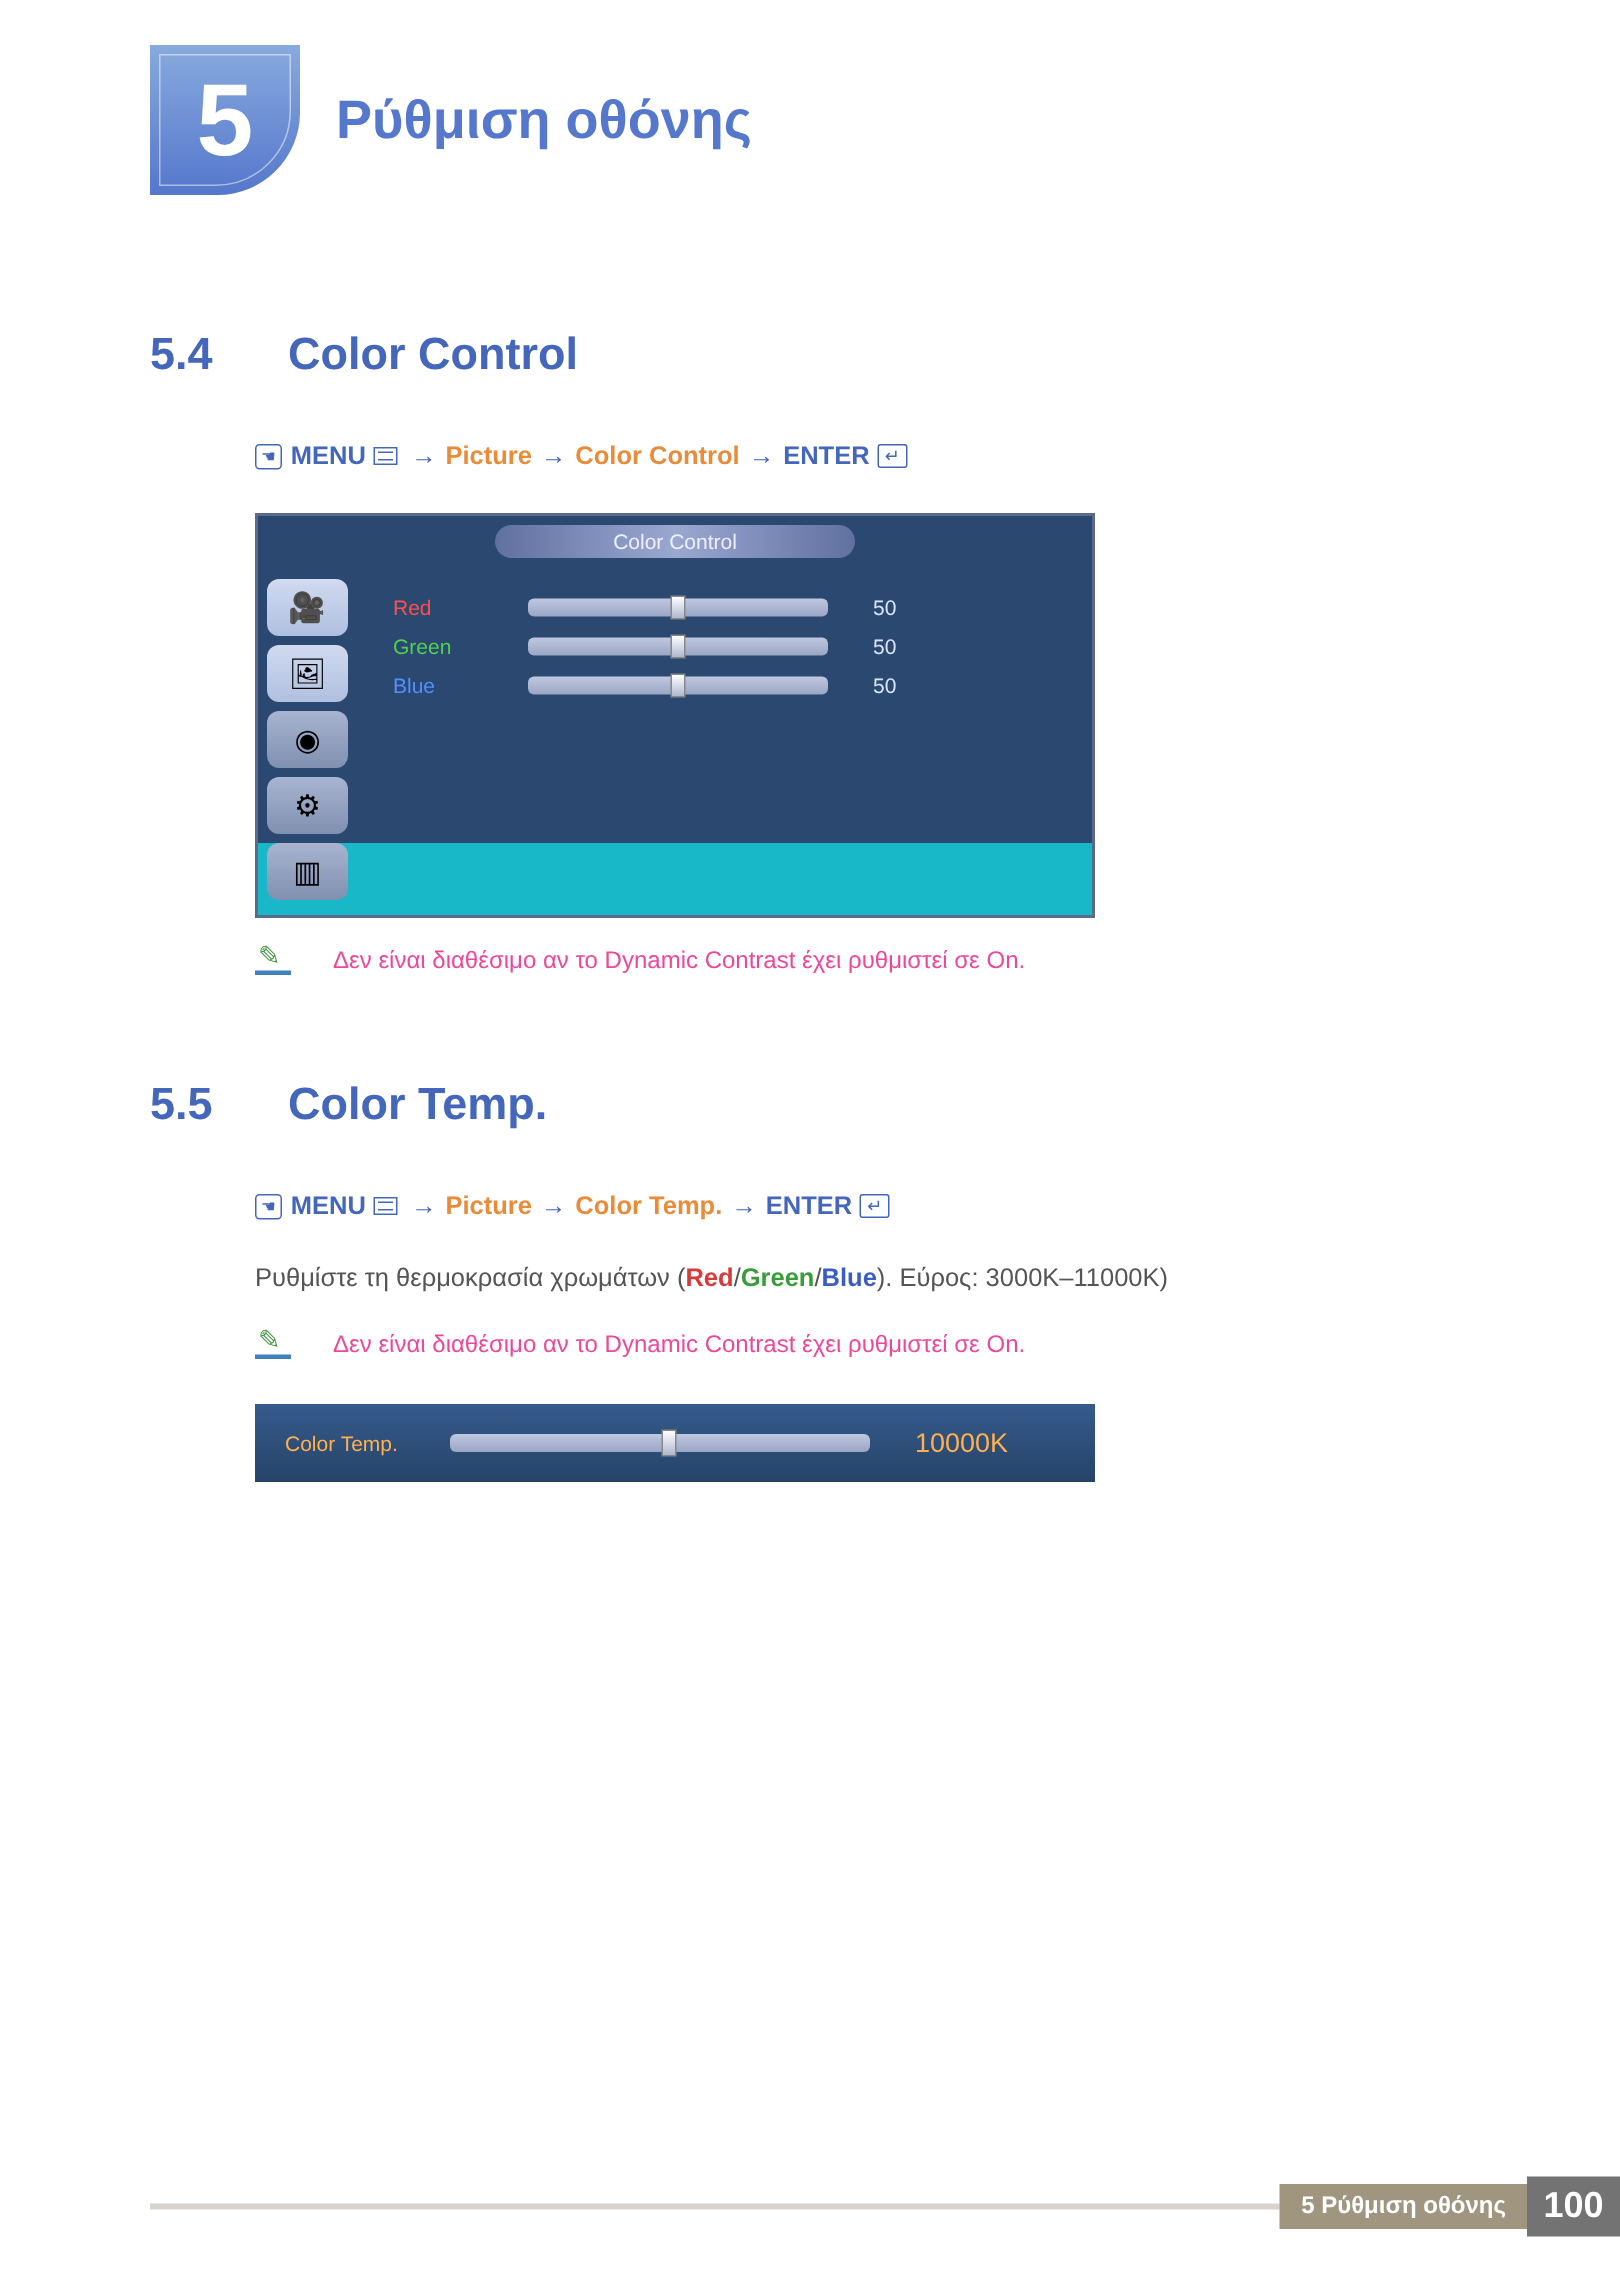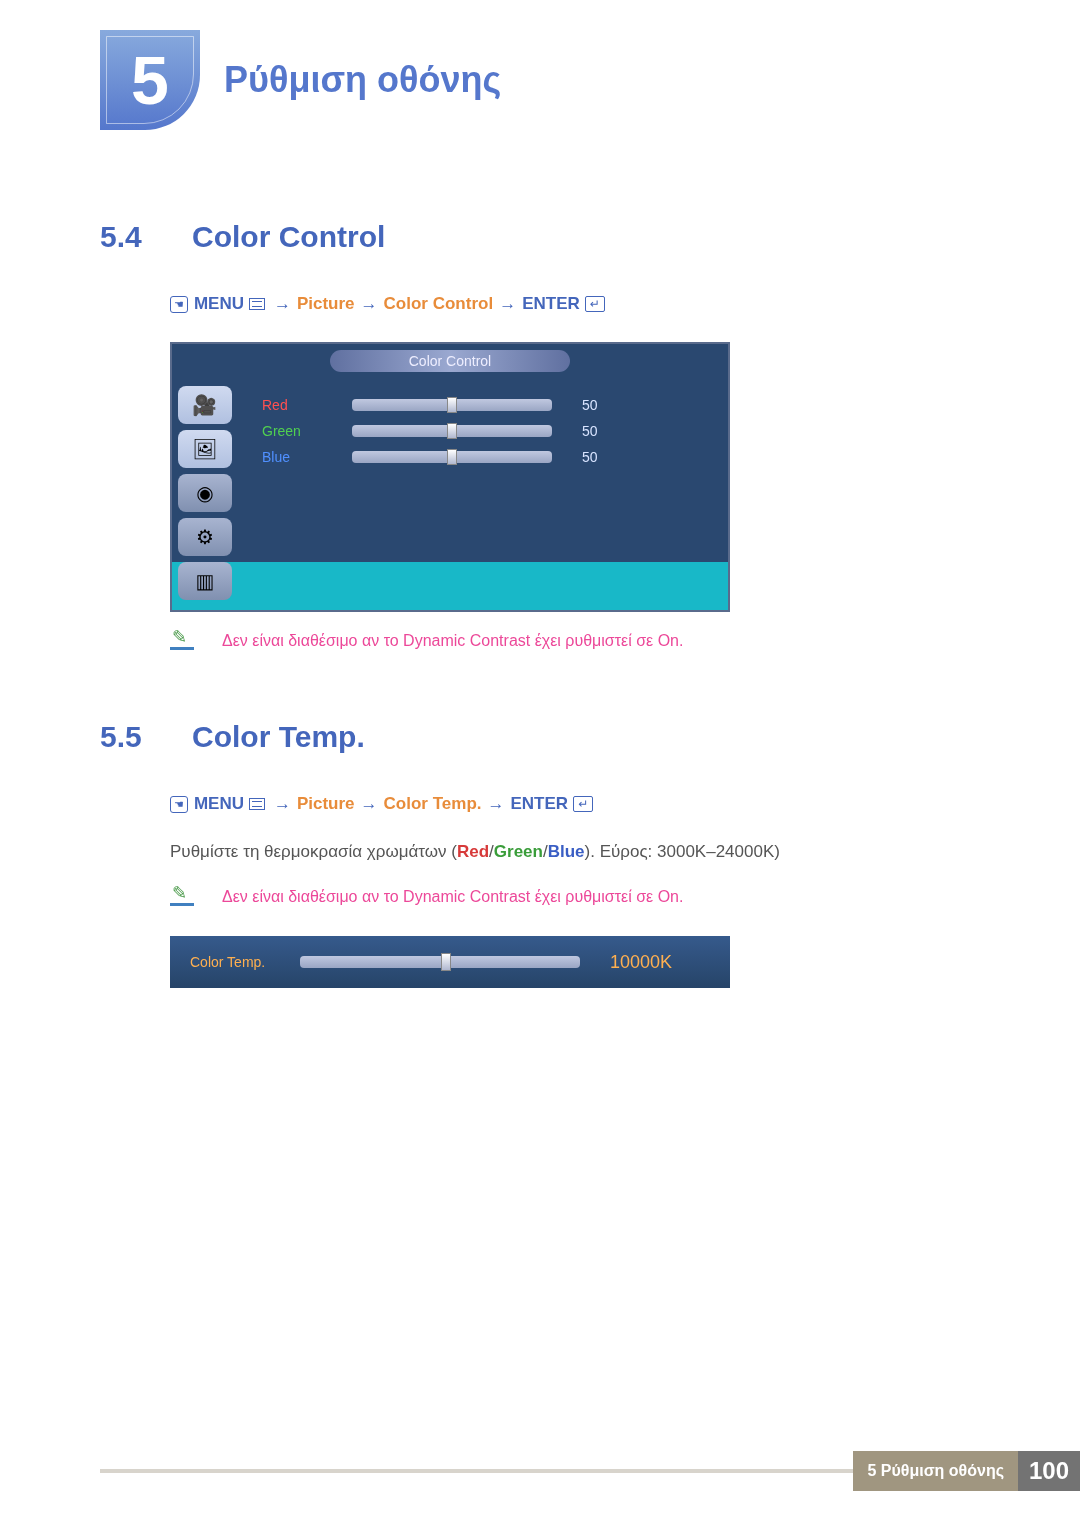--- a/index.html
+++ b/index.html
@@ -293,21 +293,21 @@
       flex: 1;
       height: 4px;
       background: #d8d4cc;
     }
     .footer-text {
       background: #a09680;
       color: #fff;
       font-size: 16px;
       font-weight: bold;
       padding: 10px 14px;
-      height: 40px;
+      height: 30px;
       display: flex;
       align-items: center;
     }
     .footer-pagenum {
       background: #737373;
       color: #fff;
       font-size: 24px;
       font-weight: bold;
       width: 62px;
       height: 40px;
@@ -398,21 +398,21 @@
     <span class="arrow">→</span>
     <span class="item">Picture</span>
     <span class="arrow">→</span>
     <span class="item">Color Temp.</span>
     <span class="arrow">→</span>
     <span class="menu-word">ENTER</span>
     <span class="enter-icon">↵</span>
   </div>
 
   <div class="body-text">
-    <span>Ρυθμίστε τη θερμοκρασία χρωμάτων (</span><span class="red-word">Red</span><span>/</span><span class="green-word">Green</span><span>/</span><span class="blue-word">Blue</span><span>). Εύρος: 3000K–24000K)</span>
+    <span>Ρυθμίστε τη θερμοκρασία χρωμάτων (</span><span class="red-word">Red</span><span>/</span><span class="green-word">Green</span><span>/</span><span class="blue-word">Blue</span><span>). Εύρος: 3000K–11000K)</span>
   </div>
 
   <div class="note-row">
     <div class="note-icon"></div>
     <div>
       <span>Δεν είναι διαθέσιμο αν το </span><span class="orange-word">Dynamic Contrast</span><span> έχει ρυθμιστεί σε </span><span class="orange-word">On</span><span>.</span>
     </div>
   </div>
 
   <div class="temp-panel">

